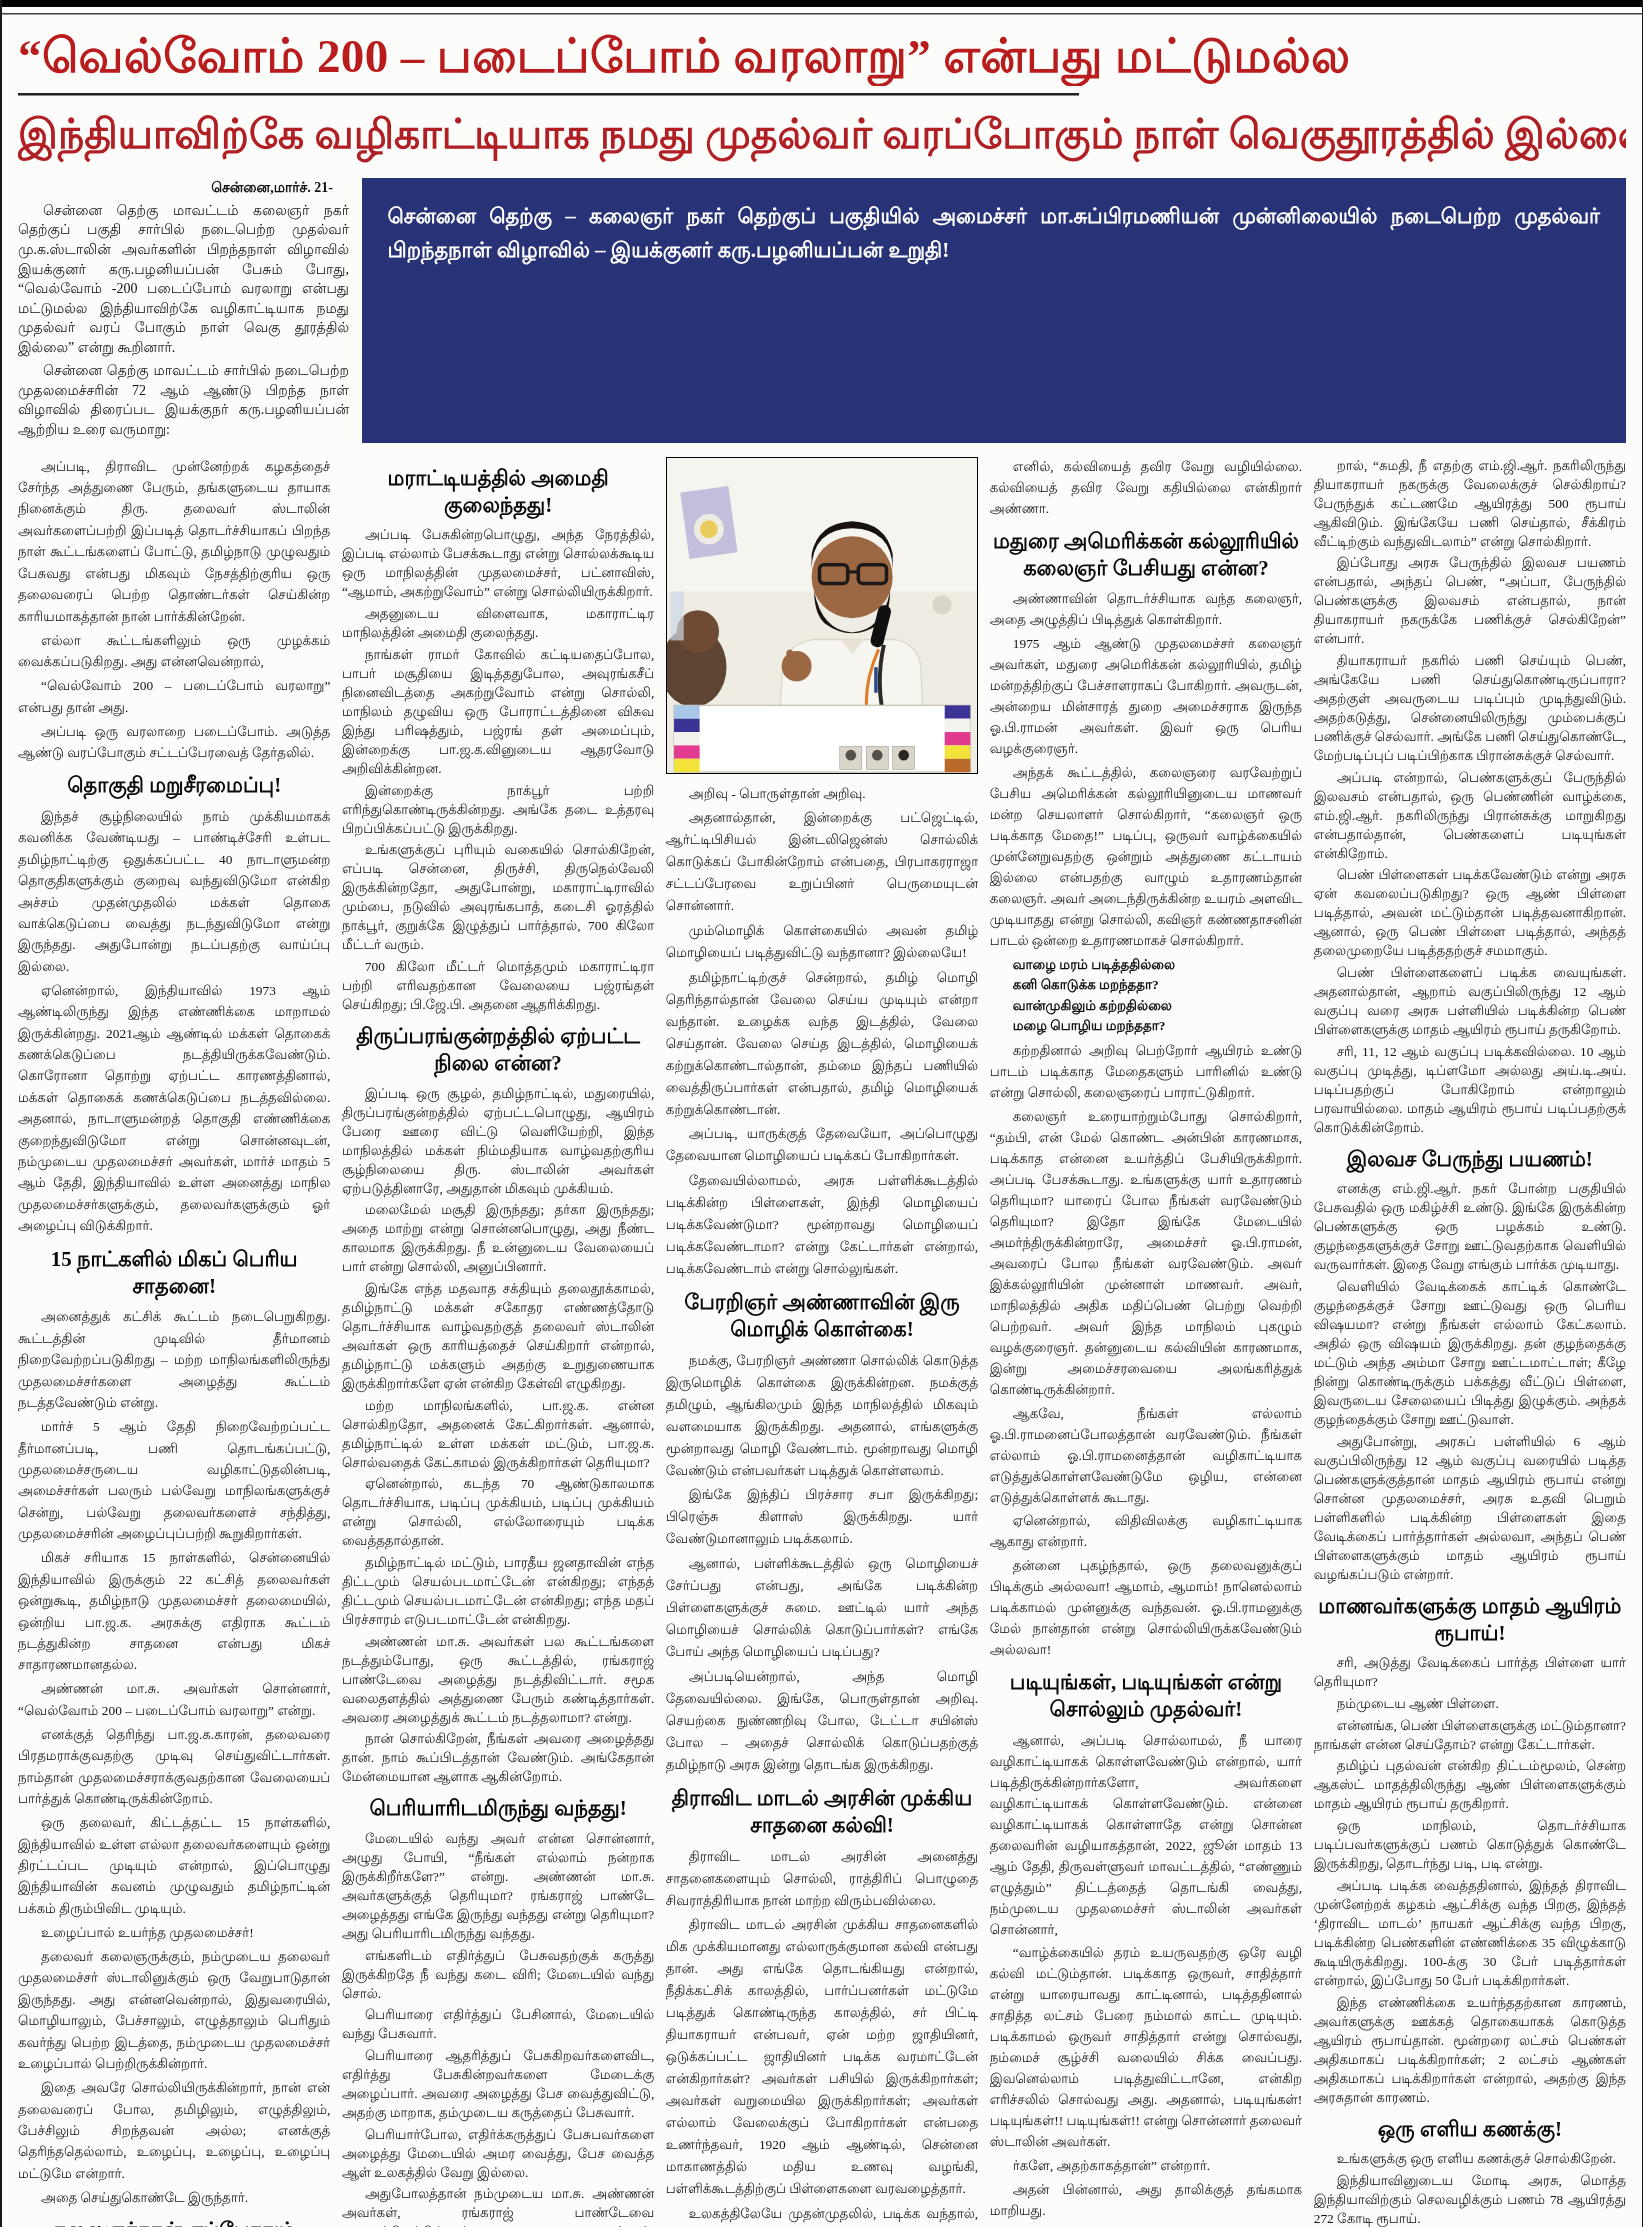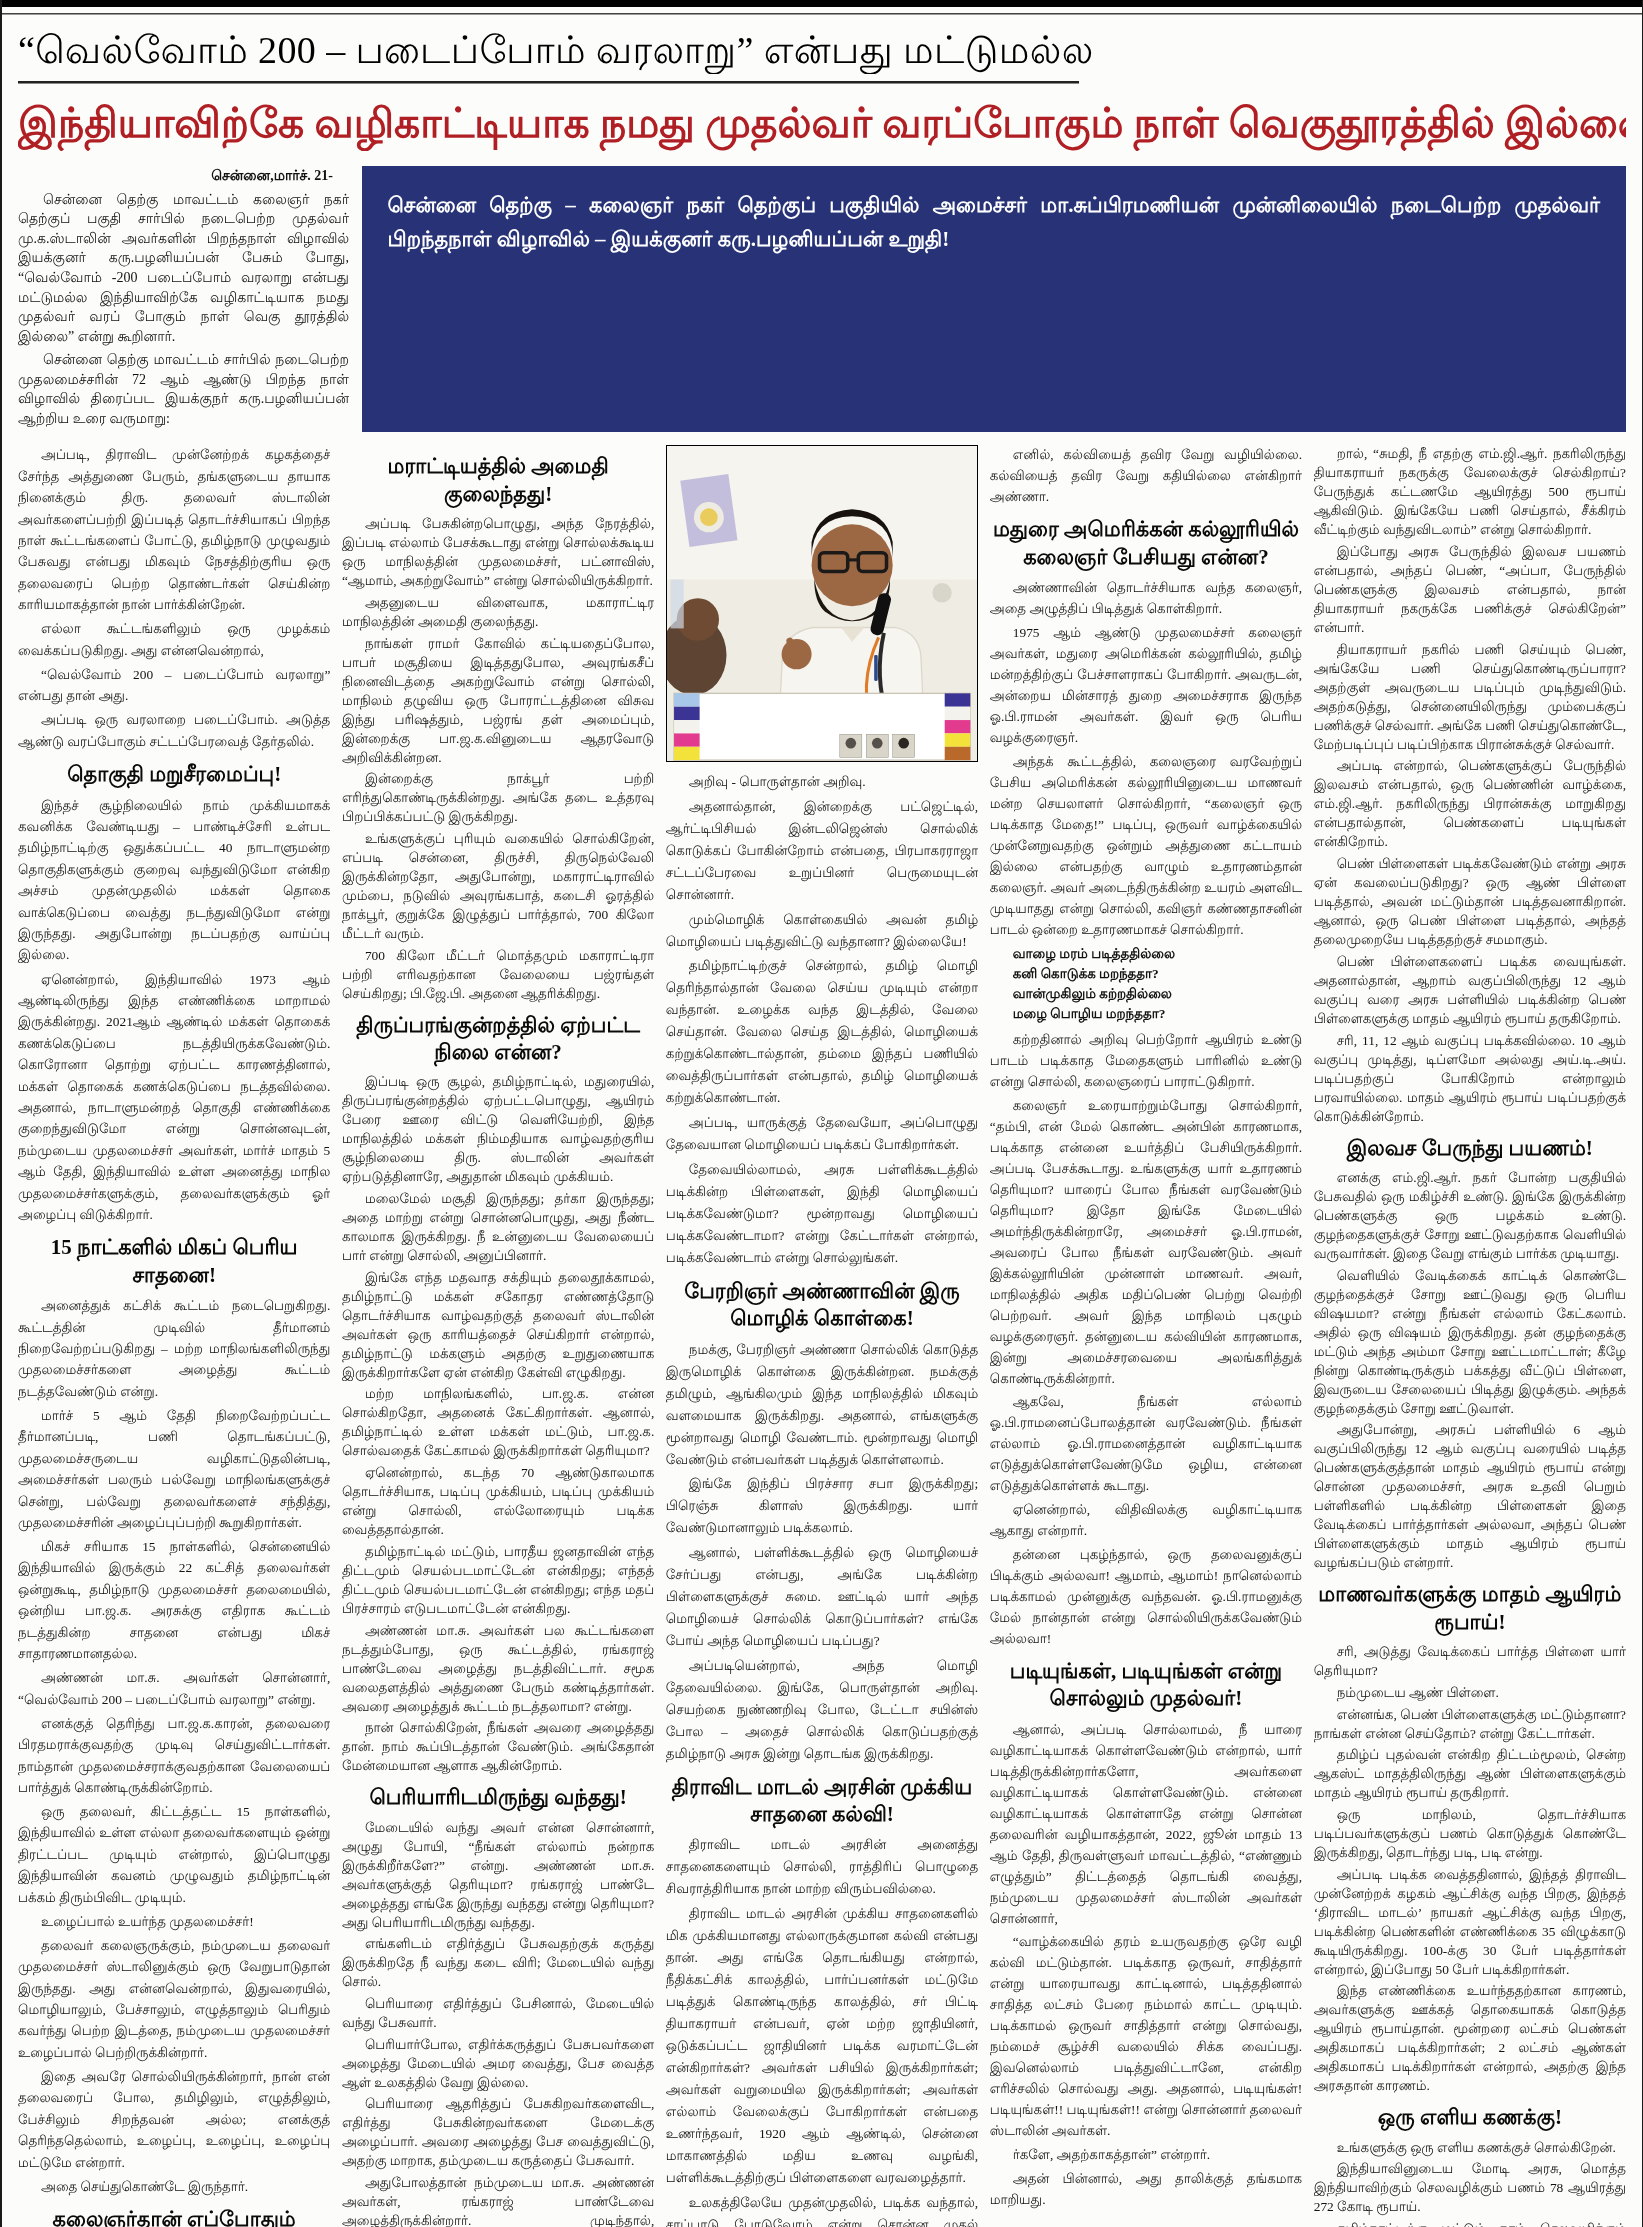--- a/index.html
+++ b/index.html
@@ -8,21 +8,21 @@
     position:relative; width:1644px; height:2546px; margin:0 auto;
     background:#fcfcfa; color:#121212;
     font-family:"Liberation Serif","DejaVu Serif",serif;
     border-left:2.2px solid #1a1a1a; border-right:2.2px solid #1a1a1a; border-bottom:2.2px solid #1a1a1a;
     overflow:hidden;
   }
   .topbar { height:7.1px; background:#000; }
   .toprule { height:1.8px; border-top:1.3px solid #444; border-bottom:1.3px solid #999; margin-top:6.2px; }
   .inner { padding:11.6px 16px 13.4px 16px; }
   .kicker {
-    font-size:38px; font-weight:400; letter-spacing:0.4px; color:#000000;
+    font-size:47px; font-weight:700; letter-spacing:0.4px; color:#b91c1c;
     line-height:1.25; white-space:nowrap; overflow:hidden;
   }
   .kicker-rule { width:66%; height:2.7px; border-top:2.2px solid #222; border-bottom:1.3px solid #8a8a8a; margin:7.1px 0 11.6px 0; }
   .headline {
     color:#b01f24; font-weight:800; font-size:41px; line-height:1.35;
     text-align:justify; text-align-last:justify; white-space:nowrap; overflow:hidden;
     letter-spacing:0px; margin-bottom:15px;
   }
   .header-row { display:flex; gap:12.5px; align-items:stretch; }
   .intro-col { width:331px; flex:0 0 331px; font-size:14px; line-height:19.6px; text-align:justify; }
@@ -110,22 +110,22 @@
           <p>இங்கே எந்த மதவாத சக்தியும் தலைதூக்காமல், தமிழ்நாட்டு மக்கள் சகோதர எண்ணத்தோடு தொடர்ச்சியாக வாழ்வதற்குத் தலைவர் ஸ்டாலின் அவர்கள் ஒரு காரியத்தைச் செய்கிறார் என்றால், தமிழ்நாட்டு மக்களும் அதற்கு உறுதுணையாக இருக்கிறார்களே ஏன் என்கிற கேள்வி எழுகிறது.</p>
           <p>மற்ற மாநிலங்களில், பா.ஜ.க. என்ன சொல்கிறதோ, அதனைக் கேட்கிறார்கள். ஆனால், தமிழ்நாட்டில் உள்ள மக்கள் மட்டும், பா.ஜ.க. சொல்வதைக் கேட்காமல் இருக்கிறார்கள் தெரியுமா?</p>
           <p>ஏனென்றால், கடந்த 70 ஆண்டுகாலமாக தொடர்ச்சியாக, படிப்பு முக்கியம், படிப்பு முக்கியம் என்று சொல்லி, எல்லோரையும் படிக்க வைத்ததால்தான்.</p>
           <p>தமிழ்நாட்டில் மட்டும், பாரதீய ஜனதாவின் எந்த திட்டமும் செயல்படமாட்டேன் என்கிறது; எந்தத் திட்டமும் செயல்படமாட்டேன் என்கிறது; எந்த மதப் பிரச்சாரம் எடுபடமாட்டேன் என்கிறது.</p>
           <p>அண்ணன் மா.சு. அவர்கள் பல கூட்டங்களை நடத்தும்போது, ஒரு கூட்டத்தில், ரங்கராஜ் பாண்டேவை அழைத்து நடத்திவிட்டார். சமூக வலைதளத்தில் அத்துணை பேரும் கண்டித்தார்கள். அவரை அழைத்துக் கூட்டம் நடத்தலாமா? என்று.</p>
           <p>நான் சொல்கிறேன், நீங்கள் அவரை அழைத்தது தான். நாம் கூப்பிடத்தான் வேண்டும். அங்கேதான் மேன்மையான ஆளாக ஆகின்றோம்.</p>
           <h3 class="subhead">பெரியாரிடமிருந்து வந்தது!</h3>
           <p>மேடையில் வந்து அவர் என்ன சொன்னார், அழுது போயி, “நீங்கள் எல்லாம் நன்றாக இருக்கிறீர்களே?” என்று. அண்ணன் மா.சு. அவர்களுக்குத் தெரியுமா? ரங்கராஜ் பாண்டே அழைத்தது எங்கே இருந்து வந்தது என்று தெரியுமா? அது பெரியாரிடமிருந்து வந்தது.</p>
           <p>எங்களிடம் எதிர்த்துப் பேசுவதற்குக் கருத்து இருக்கிறதே நீ வந்து கடை விரி; மேடையில் வந்து சொல்.</p>
           <p>பெரியாரை எதிர்த்துப் பேசினால், மேடையில் வந்து பேசுவார்.</p>
+          <p>பெரியாரை ஆதரித்துப் பேசுகிறவர்களைவிட, எதிர்த்து பேசுகின்றவர்களை மேடைக்கு அழைப்பார். அவரை அழைத்து பேச வைத்துவிட்டு, அதற்கு மாறாக, தம்முடைய கருத்தைப் பேசுவார்.</p>
           <p>பெரியார்போல, எதிர்க்கருத்துப் பேசுபவர்களை அழைத்து மேடையில் அமர வைத்து, பேச வைத்த ஆள் உலகத்தில் வேறு இல்லை.</p>
-          <p>பெரியாரை ஆதரித்துப் பேசுகிறவர்களைவிட, எதிர்த்து பேசுகின்றவர்களை மேடைக்கு அழைப்பார். அவரை அழைத்து பேச வைத்துவிட்டு, அதற்கு மாறாக, தம்முடைய கருத்தைப் பேசுவார்.</p>
           <p>அதுபோலத்தான் நம்முடைய மா.சு. அண்ணன் அவர்கள், ரங்கராஜ் பாண்டேவை அழைத்திருக்கின்றார். முடிந்தால், அண்ணாமலையையும் ஒரு கூட்டத்திற்கு அழையுங்கள்.</p>
           <p>ரங்கராஜ் பாண்டே சின்ன அண்ணாமலை; அண்ணாமலை, பெரிய ரங்கராஜ் பாண்டே.</p>
         </div>
       <div class="col col-3">
           <div class="photo-wrap">
     <svg viewBox="0 0 704 708" preserveAspectRatio="none">
       <rect x="0" y="0" width="704" height="708" fill="#efece3"></rect>
       <rect x="0" y="0" width="704" height="300" fill="#f6f4ee"></rect>
       <rect x="40" y="70" width="110" height="150" fill="#9a92cf" opacity="0.55" transform="rotate(-8 95 145)"></rect>
       <circle cx="95" cy="160" r="34" fill="#f3efe2" opacity="0.9"></circle>

